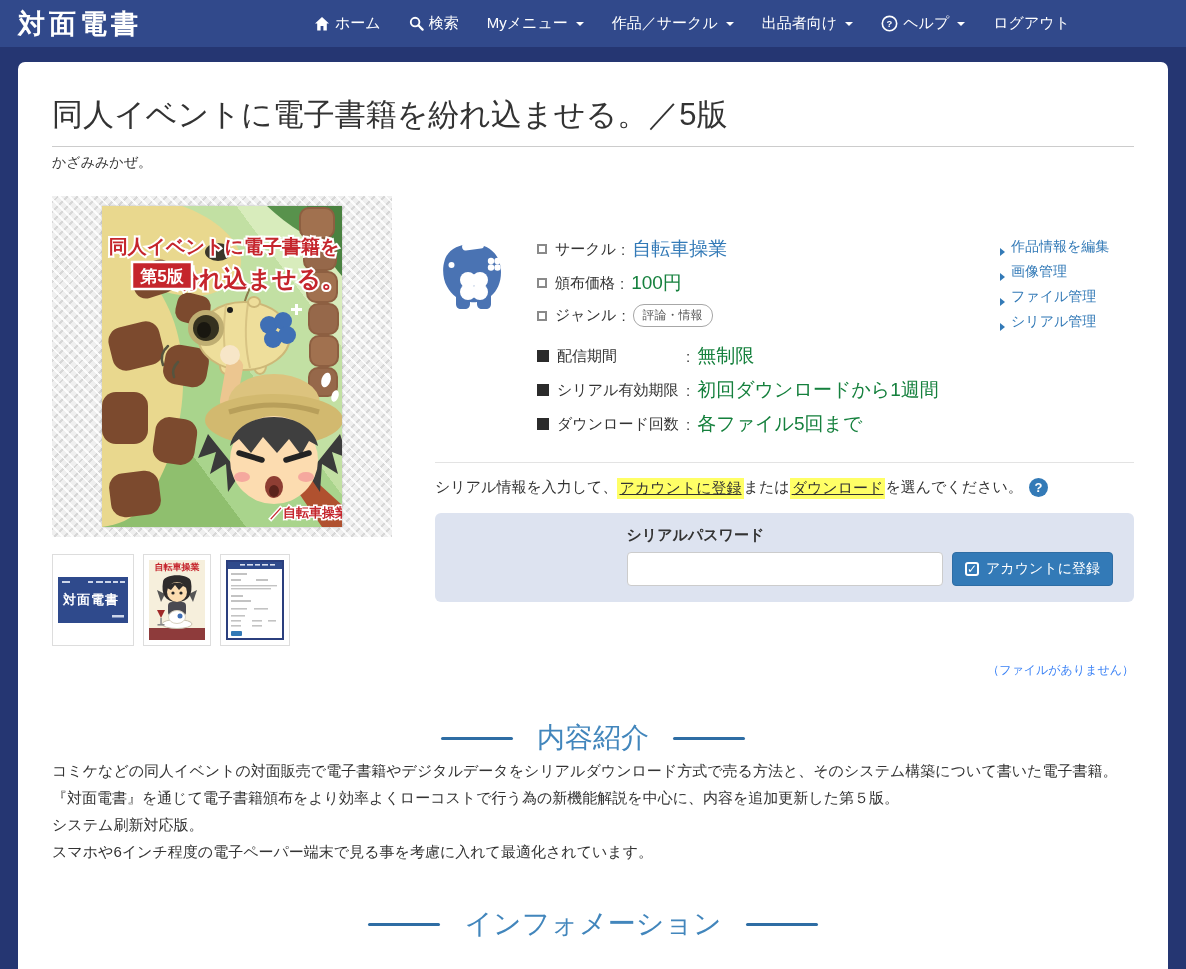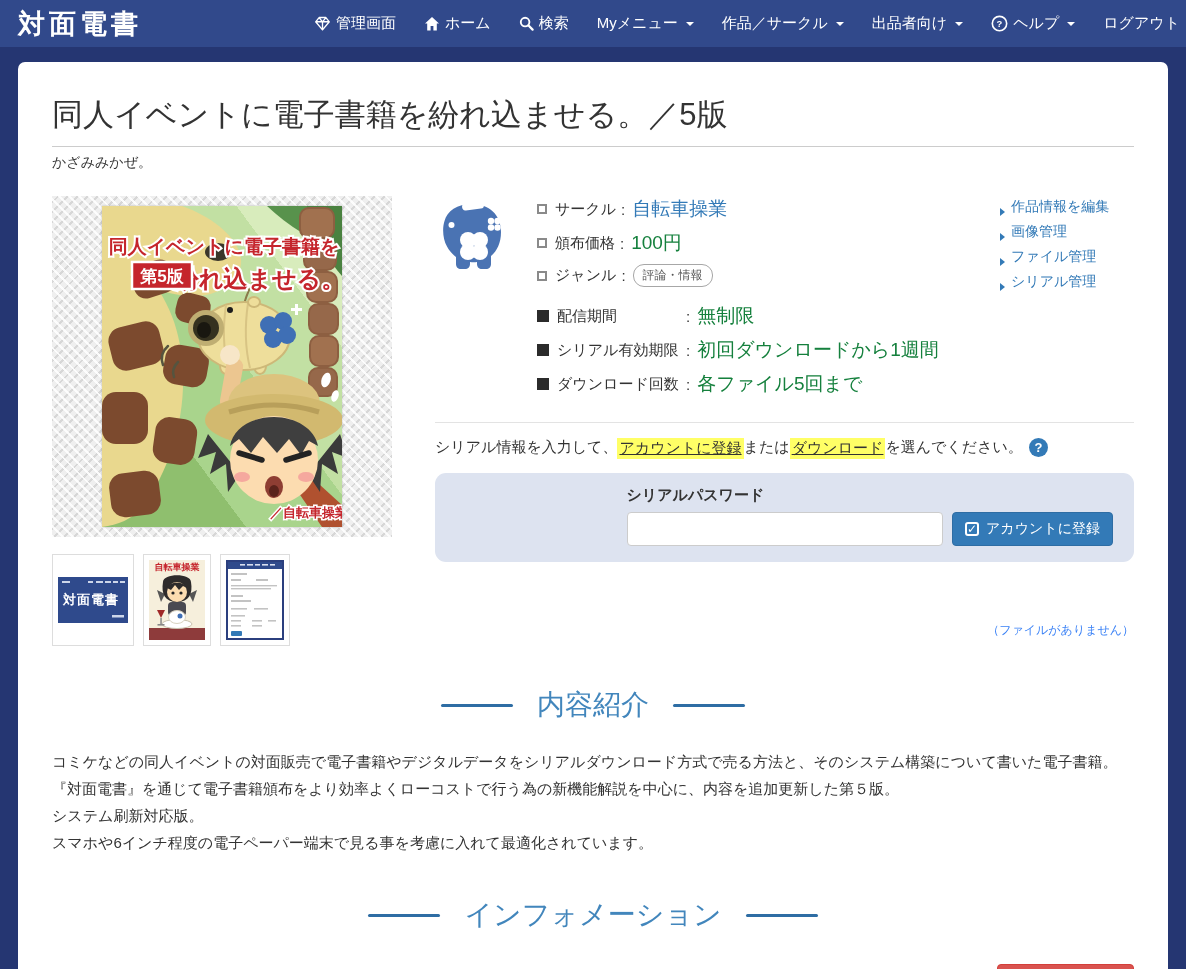--- a/index.html
+++ b/index.html
@@ -84,21 +84,21 @@
     border: 1px solid #ddd;
     height: 92px;
     display: flex; align-items: center; justify-content: center;
     padding: 5px;
     cursor: pointer;
   }
   .thumb-1 { width: 82px; }
   .thumb-2 { width: 68px; }
   .thumb-3 { width: 70px; }
   
-  .right-col { flex: 1; margin-left: 43px; min-width: 0; }
+  .right-col { flex: 1; margin-left: 43px; min-width: 0; margin-top: 40px; }
   .top-row { display: flex; }
   .piggy { width: 76px; flex: none; margin-right: 26px; margin-top: 2px; }
   .fields { flex: 1; min-width: 0; }
   .frow { display: flex; align-items: center; margin-bottom: 8px; }
   .sq-open {
     width: 10px; height: 10px;
     border: 2px solid #8a8a8a;
     flex: none; margin-right: 8px;
   }
   .sq-filled {
@@ -146,21 +146,21 @@
   .q-icon {
     width: 19px; height: 19px; flex: none;
     border-radius: 50%;
     background: #337ab7; color: #fff;
     font-size: 13px; font-weight: bold;
     display: inline-flex; align-items: center; justify-content: center;
     margin-left: 6px; cursor: pointer;
   }
   .serial-panel {
     background: #dde3f0;
-    border-radius: 11px;
+    border-radius: 6px;
     margin-top: 14px;
     padding: 13px 0 16px;
     position: relative;
   }
   .serial-form { width: 316px; margin: 0 auto; }
   .serial-form label { display: block; font-size: 15px; font-weight: bold; margin-bottom: 7px; }
   .serial-input {
     width: 100%; height: 34px;
     border: 1px solid #ccc; border-radius: 4px;
     padding: 6px 10px; font-size: 14px;
@@ -182,21 +182,21 @@
   }
   .empty-files { text-align: right; font-size: 12px; color: #3b82f6; margin-top: 60px; }
   
   .section-head {
     display: flex; align-items: center; justify-content: center;
     gap: 24px;
     margin-top: 40px;
     color: #4286bc; font-size: 28px;
   }
   .dash { width: 72px; height: 3px; background: #2e6da4; border-radius: 2px; }
-  .desc { margin-top: 24px; font-size: 15px; color: #333; line-height: 1.8; }
+  .desc { font-size: 15px; color: #333; line-height: 1.8; }
   .desc p { margin: 0; }
   .delete-row { display: flex; justify-content: flex-end; margin-top: 30px; }
   .delete-btn {
     background: #d9534f; border: 1px solid #d43f3a;
     color: #fff; font-size: 13px; font-family: inherit;
     padding: 5px 11px; border-radius: 4px;
     display: flex; align-items: center; gap: 6px;
     cursor: pointer;
   }
   .alert-icon {
@@ -206,28 +206,20 @@
     font-size: 11px; font-weight: bold;
     display: inline-flex; align-items: center; justify-content: center;
   }
 </style>
 </head>
 <body>
 
 <nav class="navbar">
   <div class="brand">対面電書</div>
   <div class="nav-items">
-    <a class="nav-item">
-      <span class="nav-icon">
-        <svg width="17" height="17" viewBox="0 0 20 20">
-            <path d="M6 3 L14 3 L18 8 L10 17.5 L2 8 Z M2 8 H18 M6 3 L10 8 L14 3 M10 8 V17.5" fill="none" stroke="#fff" stroke-width="1.6" stroke-linejoin="round"></path>
-          </svg>
-      </span>
-      <span>管理画面</span>
-    </a>
     <a class="nav-item">
       <span class="nav-icon">
         <svg width="16" height="16" viewBox="0 0 16 16">
             <path d="M8 1 L15 7.5 H12.8 V14.5 H9.4 V10 H6.6 V14.5 H3.2 V7.5 H1 Z" fill="#fff"></path>
           </svg>
       </span>
       <span>ホーム</span>
     </a>
     <a class="nav-item">
       <span class="nav-icon">

